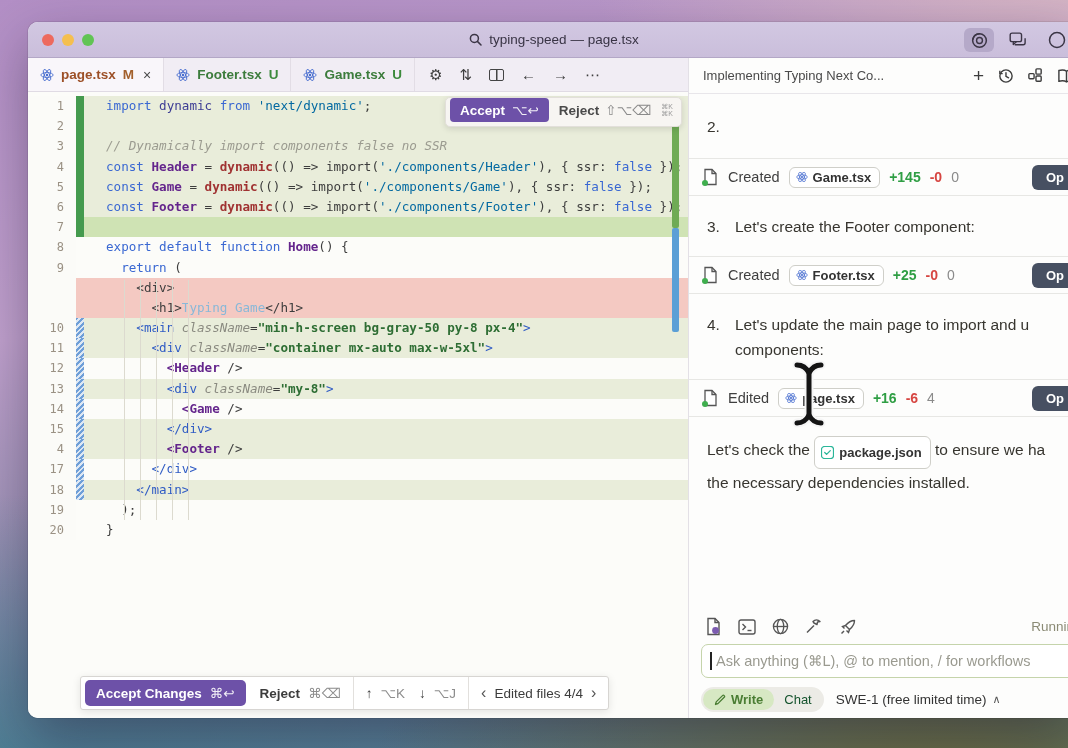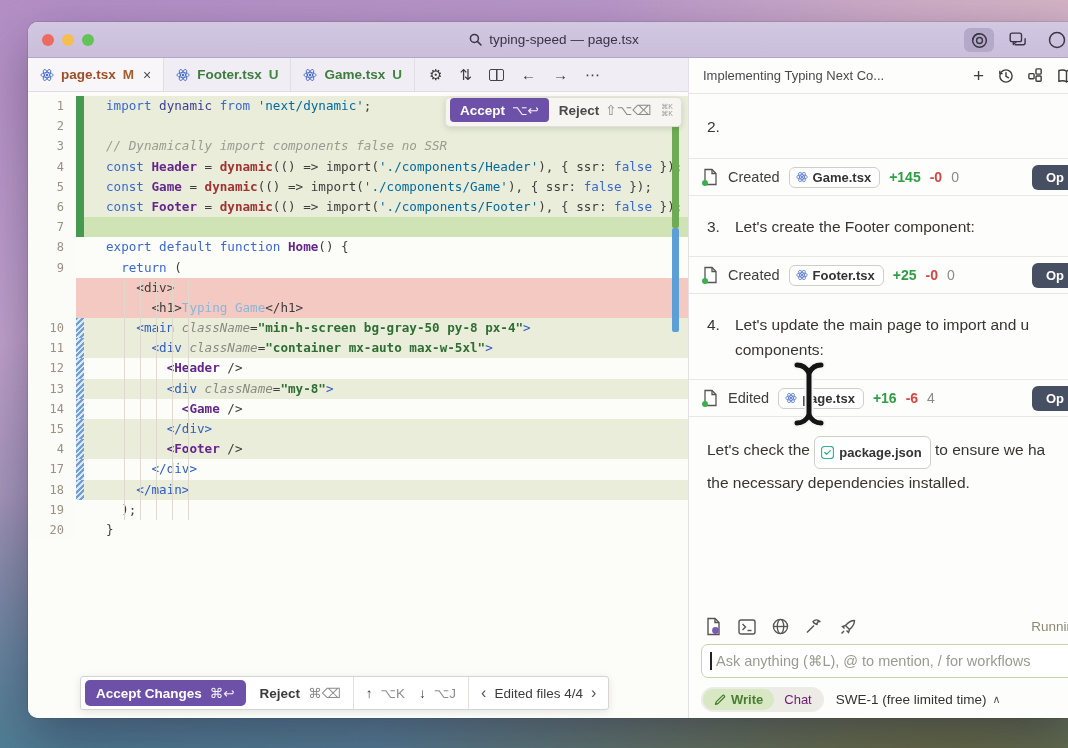--- a/index.html
+++ b/index.html
@@ -98,21 +98,21 @@
   .composer { flex:0 0 auto; padding:0 0 6px 0; }
   .comp-icons { display:flex; align-items:center; gap:16px; margin:0 6px 8px 16px; color:#555; }
   .comp-status { margin-left:auto; color:#8b8b75; font-size:13.5px; white-space:nowrap; }
   .comp-inputwrap { position:relative; margin-left:12px; width:calc(100% - 12px); }
   .comp-input { width:100%; height:34px; border:1px solid #c5d4ab; border-radius:7px; background:#fff; padding:0 10px 0 14px; font-size:14.5px; color:#333; outline:none; font-family:"Liberation Sans",sans-serif; }
   .comp-input::placeholder { color:#9a9a90; }
   .caret { position:absolute; left:9px; top:8px; width:1.5px; height:18px; background:#222; }
   .comp-footer { display:flex; align-items:center; gap:12px; margin:9px 0 0 12px; }
   .mode-toggle { display:flex; align-items:center; background:#ecebe6; border-radius:999px; padding:2px; }
   .mode-write { display:flex; align-items:center; gap:5px; background:#d7e8c3; color:#4a7d33; font-weight:700; font-size:13px; border-radius:999px; padding:3px 11px; }
-  .mode-chat { color:#701a75; font-size:13px; padding:3px 10px; }
+  .mode-chat { color:#14532d; font-size:13px; padding:3px 10px; }
   .model-label { font-size:13.5px; color:#333; display:flex; align-items:center; gap:6px; white-space:nowrap; }
   svg { display:block; }
   
   .mouse-cursor { position:absolute; left:786px; top:358px; z-index:99; pointer-events:none; }
 </style>
 </head>
 <body>
 
 <div class="window">
 

